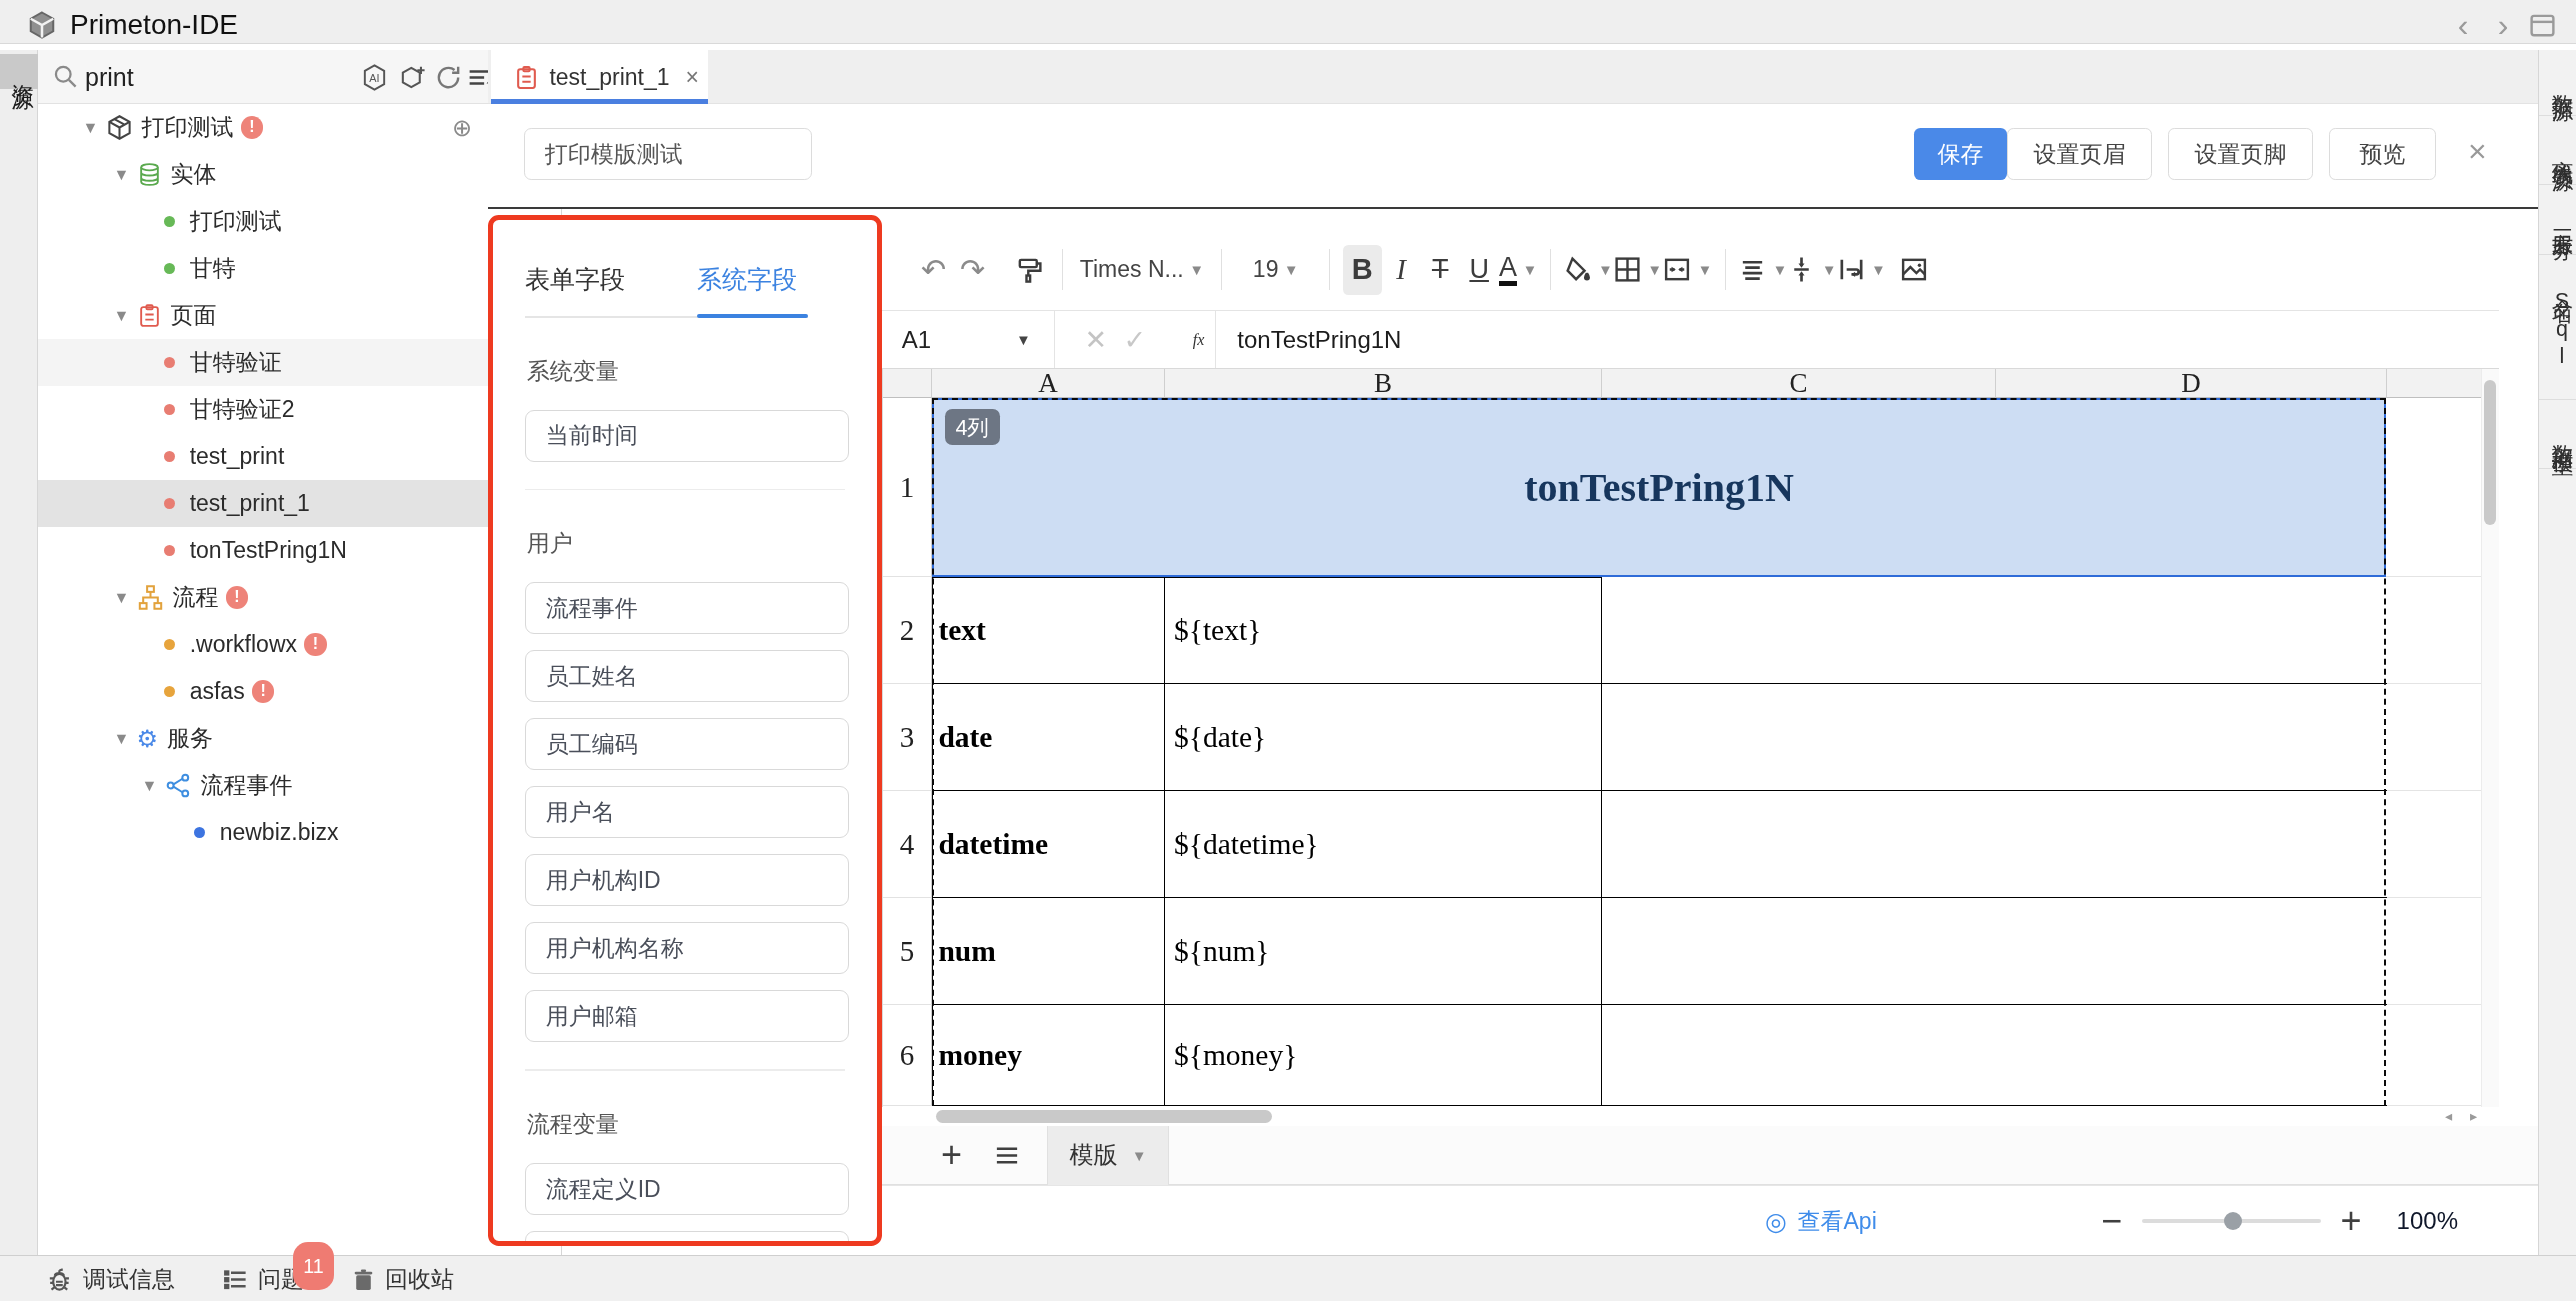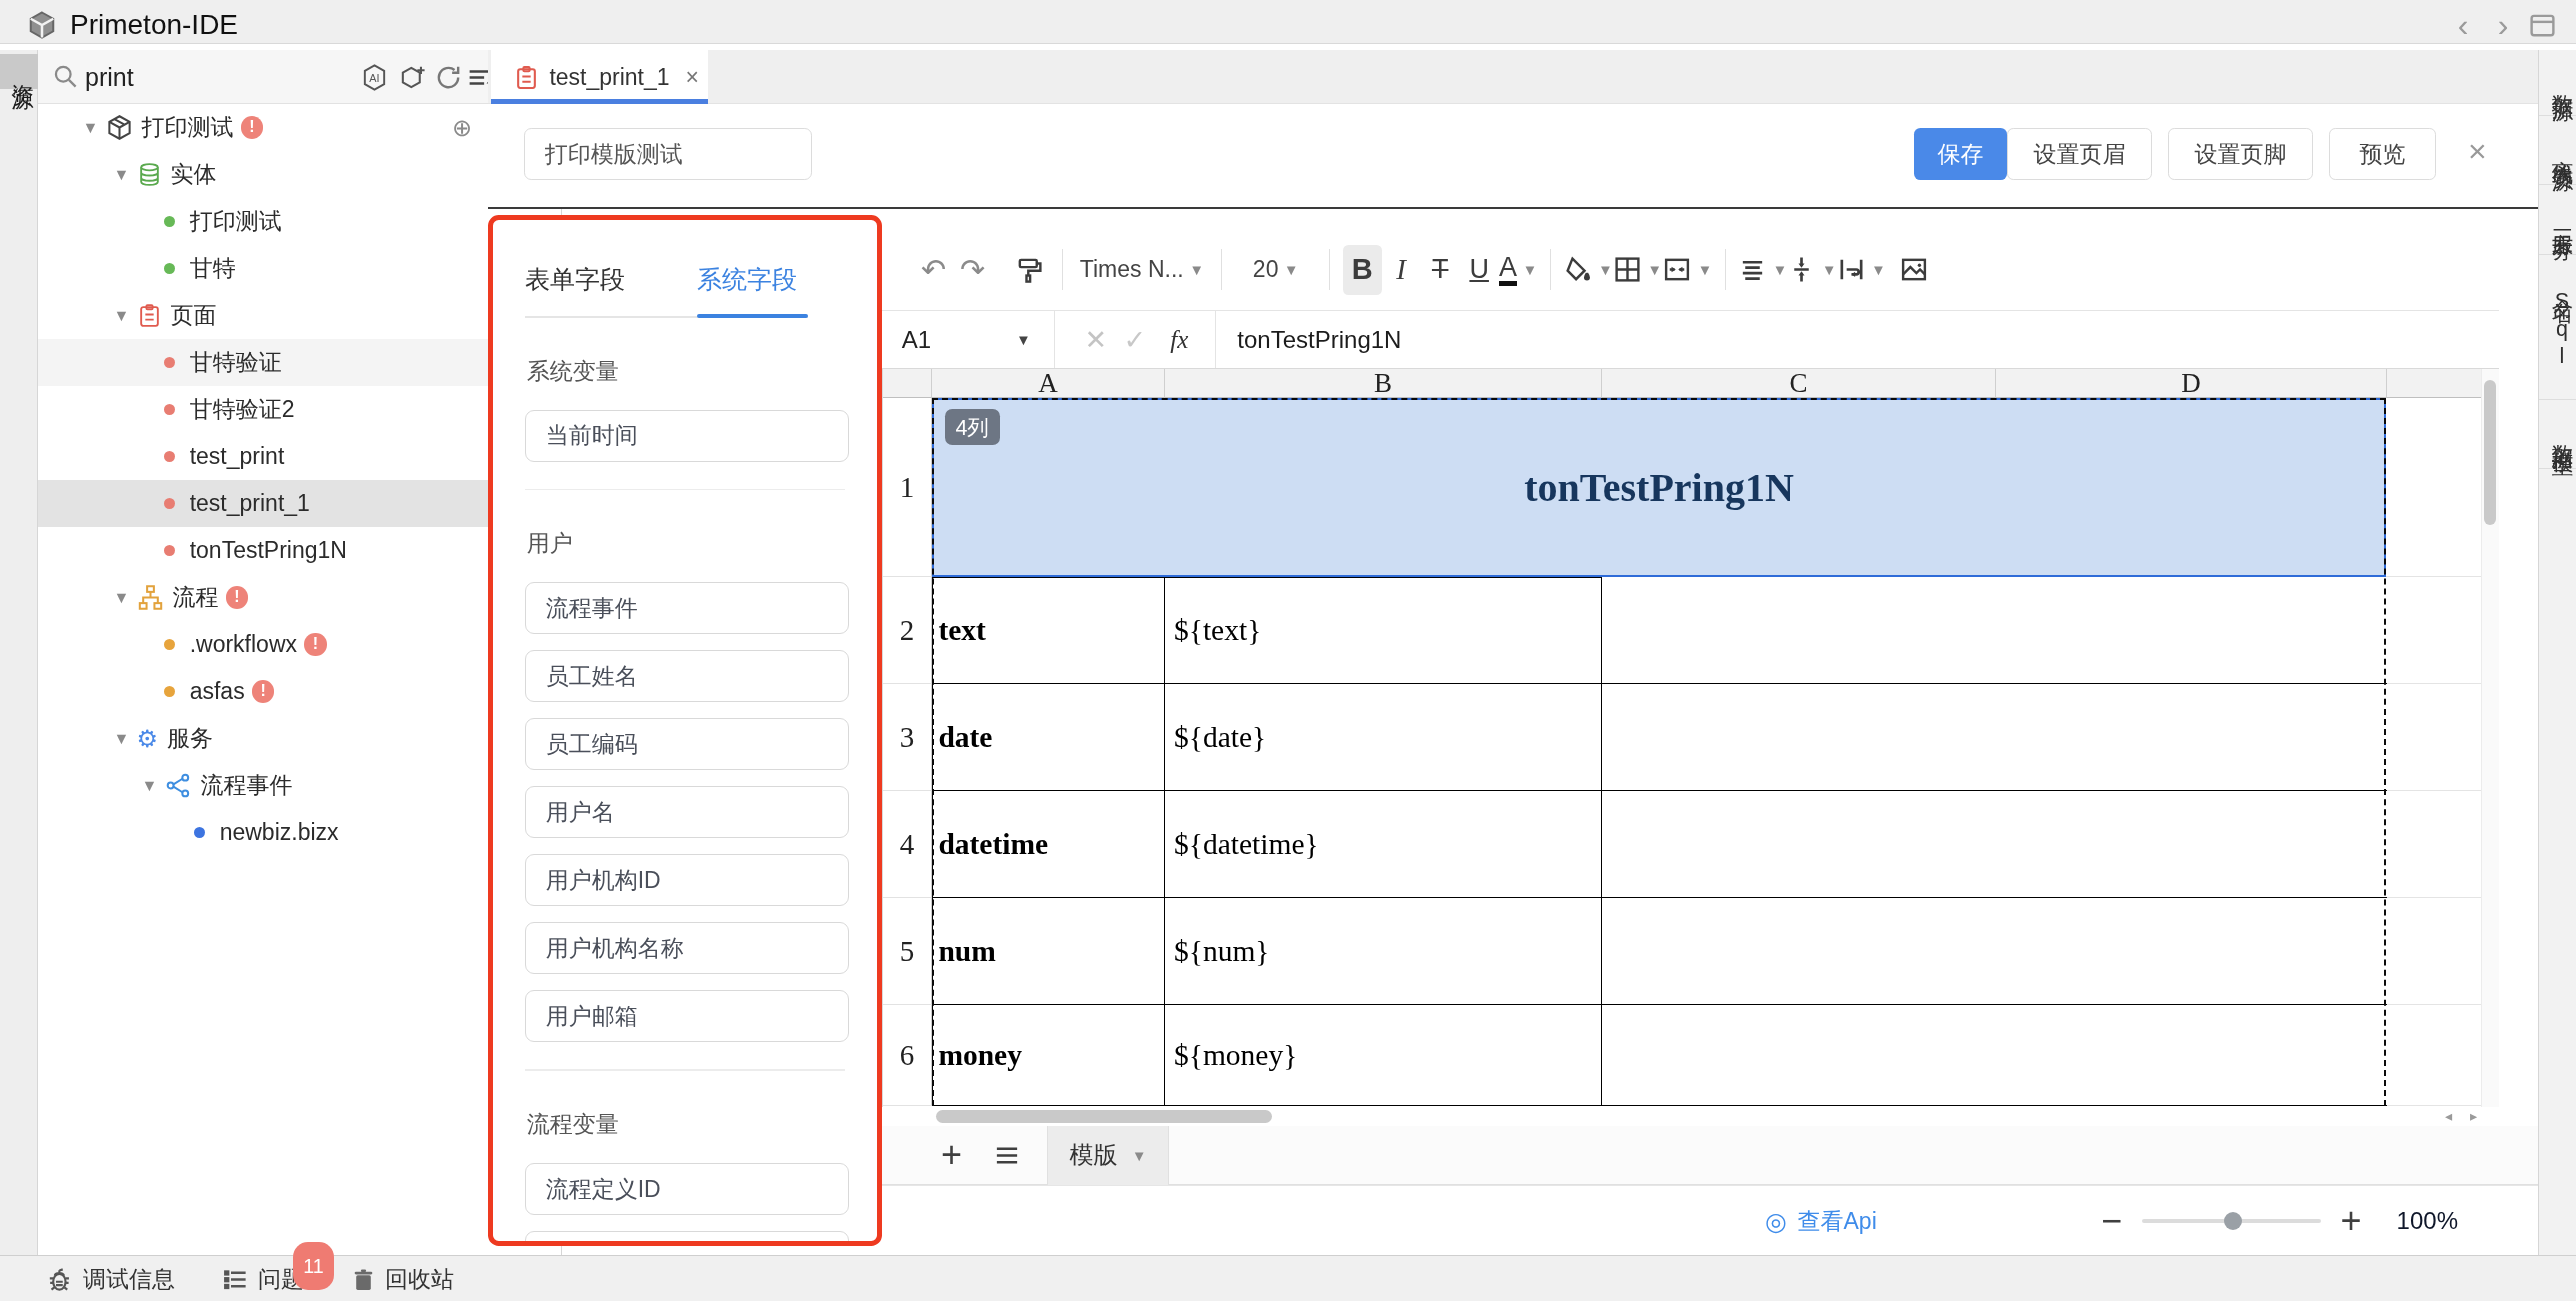--- a/index.html
+++ b/index.html
@@ -90,21 +90,21 @@
   .strike-ic { font-size:27px; text-decoration:line-through; }
   .under-ic { font-size:27px; text-decoration:underline; }
   .fcolor-ic { font-size:27px; border-bottom:5.4px solid #111; line-height:1; }
 
   #fxbar { left:0; top:81px; width:1617px; height:59px; border-top:0.9px solid #e4e4e4; border-bottom:0.9px solid #d9d9d9; display:flex; align-items:center; }
   #cellref { width:134px; font-size:24px; color:#222; padding-left:19.7px; }
   #cellref-caret { font-size:15px; color:#444; margin-right:23px; }
   .fxsep { width:0.9px; height:57px; background:#e4e4e4; }
   .fx-x { font-size:27px; color:#c4c4c4; margin:0 0 0 21.5px; width:39px; text-align:center; }
   .fx-ck { font-size:27px; color:#c8c8c8; width:39px; text-align:center; }
-  .fx-fx { font-size:25px; color:#333; font-style:italic; font-family:"Liberation Serif",serif; width:50px; text-align:center; margin-right:10.7px; }
+  .fx-fx { font-size:16px; color:#333; font-style:italic; font-family:"Liberation Serif",serif; width:50px; text-align:right; margin-right:10.7px; }
   #fx-value { font-size:24px; color:#1c1c1c; margin-left:21.5px; }
 
   #grid { left:0; top:140px; width:1617px; height:738px; border-left:0.9px solid #d9d9d9; overflow:hidden; background:#fff; }
   .grow { display:flex; }
   .gcell { flex:none; position:relative; }
   .ghead { background:#f2f2f2; border-right:0.9px solid #cfcfcf; border-bottom:0.9px solid #bfbfbf;
            font-family:"Liberation Serif",serif; font-size:27px; color:#222; display:flex; align-items:center; justify-content:center; }
   .rhdr { background:#fff; border-right:0.9px solid #cfcfcf; border-bottom:0.9px solid #e2e2e2;
           font-family:"Liberation Serif",serif; font-size:29px; color:#222; display:flex; align-items:center; justify-content:center; }
   .efill { border-bottom:0.9px solid #e4e4e4; }
@@ -424,21 +424,21 @@
           <rect x="9.5" y="17" width="3" height="5"></rect>
       </svg>
     </span>
     <span class="tsep"></span>
     <span class="ti" style="min-width:134px;">
       <span id="font-name">Times N...</span>
         <span class="caret">▼</span>
     </span>
     <span class="tsep"></span>
     <span class="ti" style="min-width:82px;">
-      <span id="font-size">20</span>
+      <span id="font-size">19</span>
         <span class="caret">▼</span>
     </span>
     <span class="tsep"></span>
     <span class="ti active">
         <span class="bold-ic">B</span>
       </span>
     <span class="ti">
         <span class="italic-ic">I</span>
       </span>
     <span class="ti">

